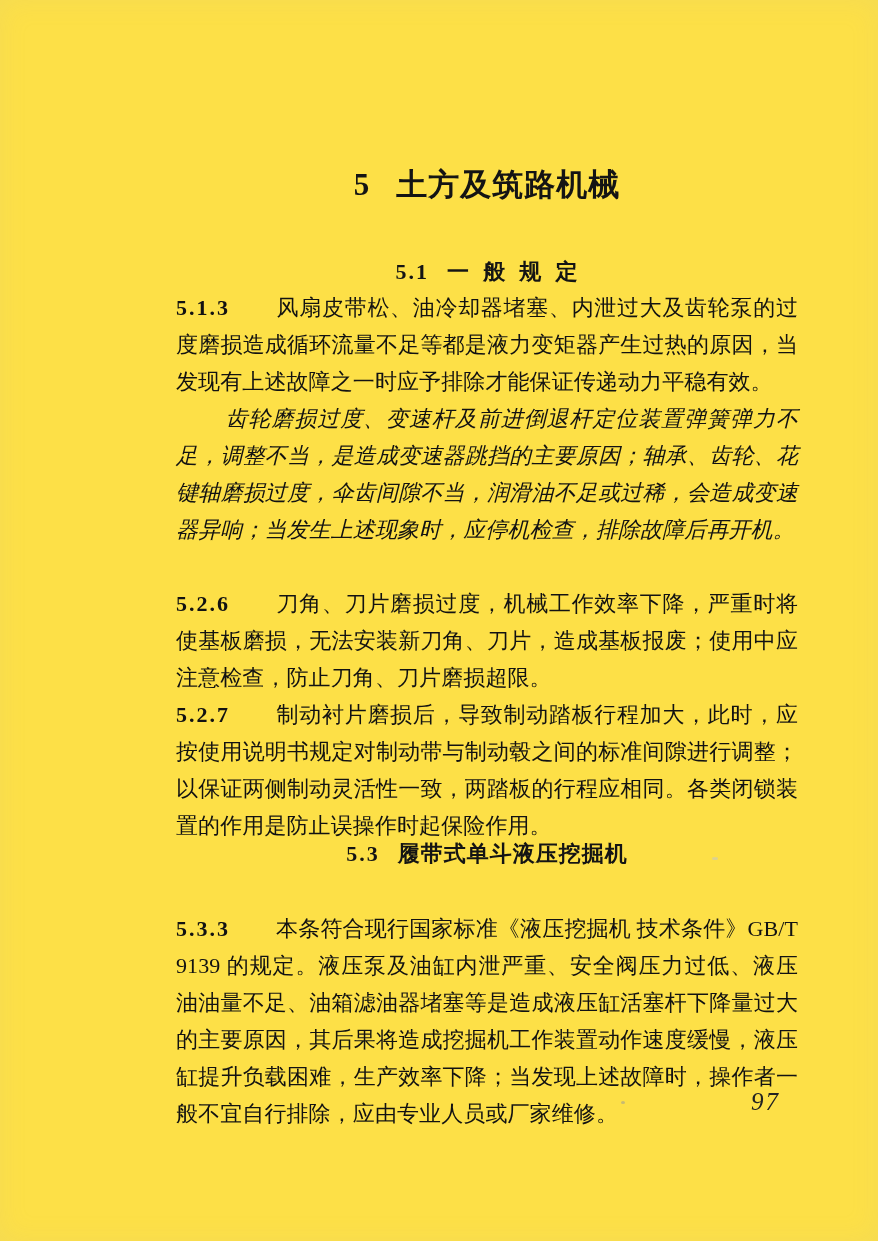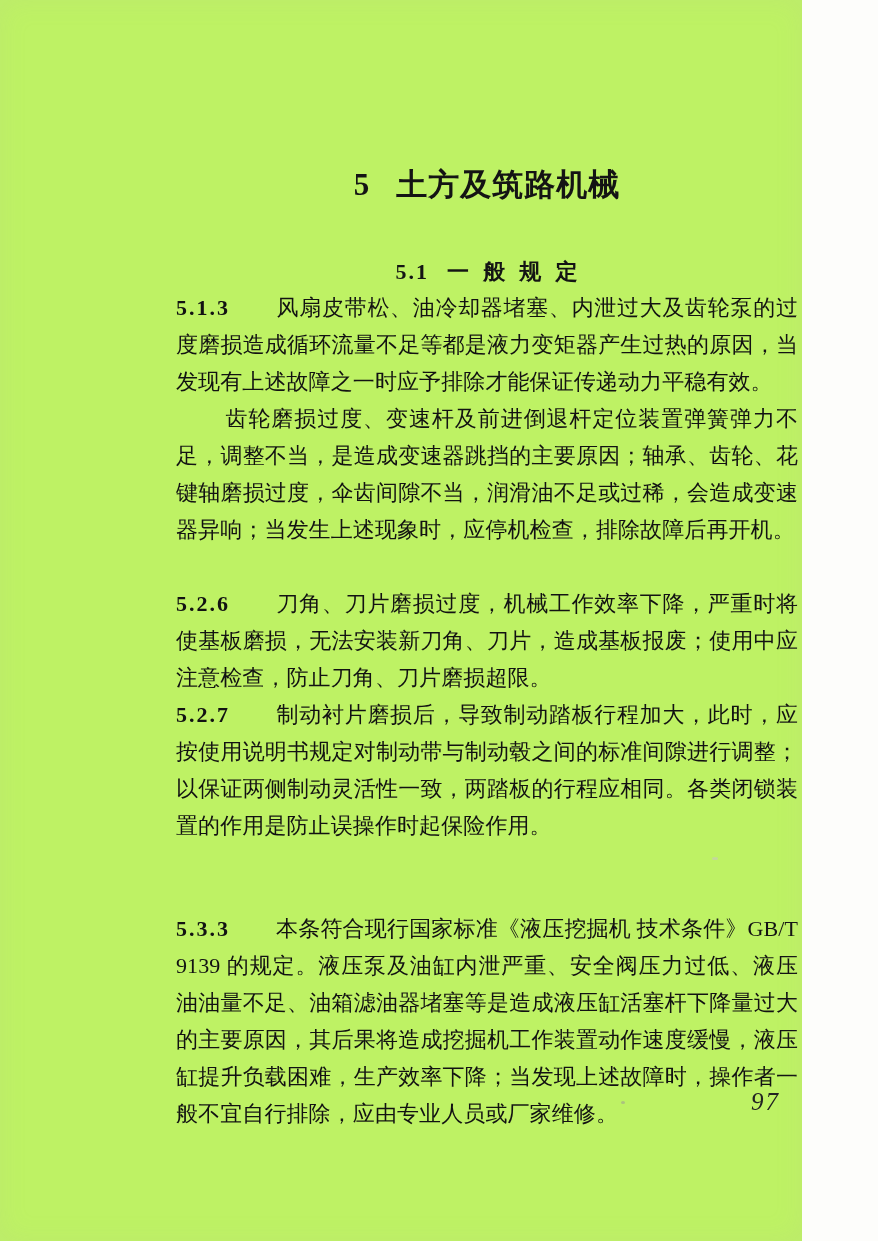--- a/index.html
+++ b/index.html
@@ -9,23 +9,23 @@
     height: 1241px;
     overflow: hidden;
   }
   body {
     background: #fdfdfb;
     font-family: "Liberation Serif", "DejaVu Serif", serif;
     color: #141414;
   }
   .page {
     position: relative;
-    width: 802px;
+    width: 878px;
     height: 1241px;
-    background: #bef264;
+    background: #fde047;
   }
   
   .page::after {
     content: "";
     position: absolute;
     inset: 0;
     pointer-events: none;
     box-shadow: inset 0 0 28px rgba(180,180,175,0.12);
   }
 
@@ -79,21 +79,21 @@
     letter-spacing: 0.1px;
     text-align: justify;
     color: #121212;
   }
   .clause-label {
     font-weight: bold;
     letter-spacing: 2px;
     margin-right: 46px;
   }
   .p-513 { top: 289px; }
-  .p-gen { top: 400px; text-indent: 2.25em; }
+  .p-gen { top: 400px; text-indent: 2.25em; font-style: italic; }
   .p-526 { top: 585px; }
   .p-527 { top: 696px; }
   .p-533 { top: 910px; }
 
   
   .page-number {
     top: 1088px;
     text-align: right;
     padding-right: 18px;
     box-sizing: border-box;
@@ -133,20 +133,23 @@
 
 
   <div class="block body-par p-526">
     <span class="clause-label">5.2.6</span><span>刀角、刀片磨损过度，机械工作效率下降，严重时将使基板磨损，无法安装新刀角、刀片，造成基板报废；使用中应注意检查，防止刀角、刀片磨损超限。</span>
   </div>
 
   <div class="block body-par p-527">
     <span class="clause-label">5.2.7</span><span>制动衬片磨损后，导致制动踏板行程加大，此时，应按使用说明书规定对制动带与制动毂之间的标准间隙进行调整；以保证两侧制动灵活性一致，两踏板的行程应相同。各类闭锁装置的作用是防止误操作时起保险作用。</span>
   </div>
 
+  <div class="block section-heading h-53">
+    <span class="sec-num">5.3</span><span class="sec-title">履带式单斗液压挖掘机</span>
+  </div>
 
   <div class="block body-par p-533">
     <span class="clause-label">5.3.3</span><span>本条符合现行国家标准《液压挖掘机 技术条件》GB/T 9139 的规定。液压泵及油缸内泄严重、安全阀压力过低、液压油油量不足、油箱滤油器堵塞等是造成液压缸活塞杆下降量过大的主要原因，其后果将造成挖掘机工作装置动作速度缓慢，液压缸提升负载困难，生产效率下降；当发现上述故障时，操作者一般不宜自行排除，应由专业人员或厂家维修。</span>
   </div>
 
   <div class="block page-number">97</div>
 
   <div class="speck speck-1"></div>
   <div class="speck speck-2"></div>
 

